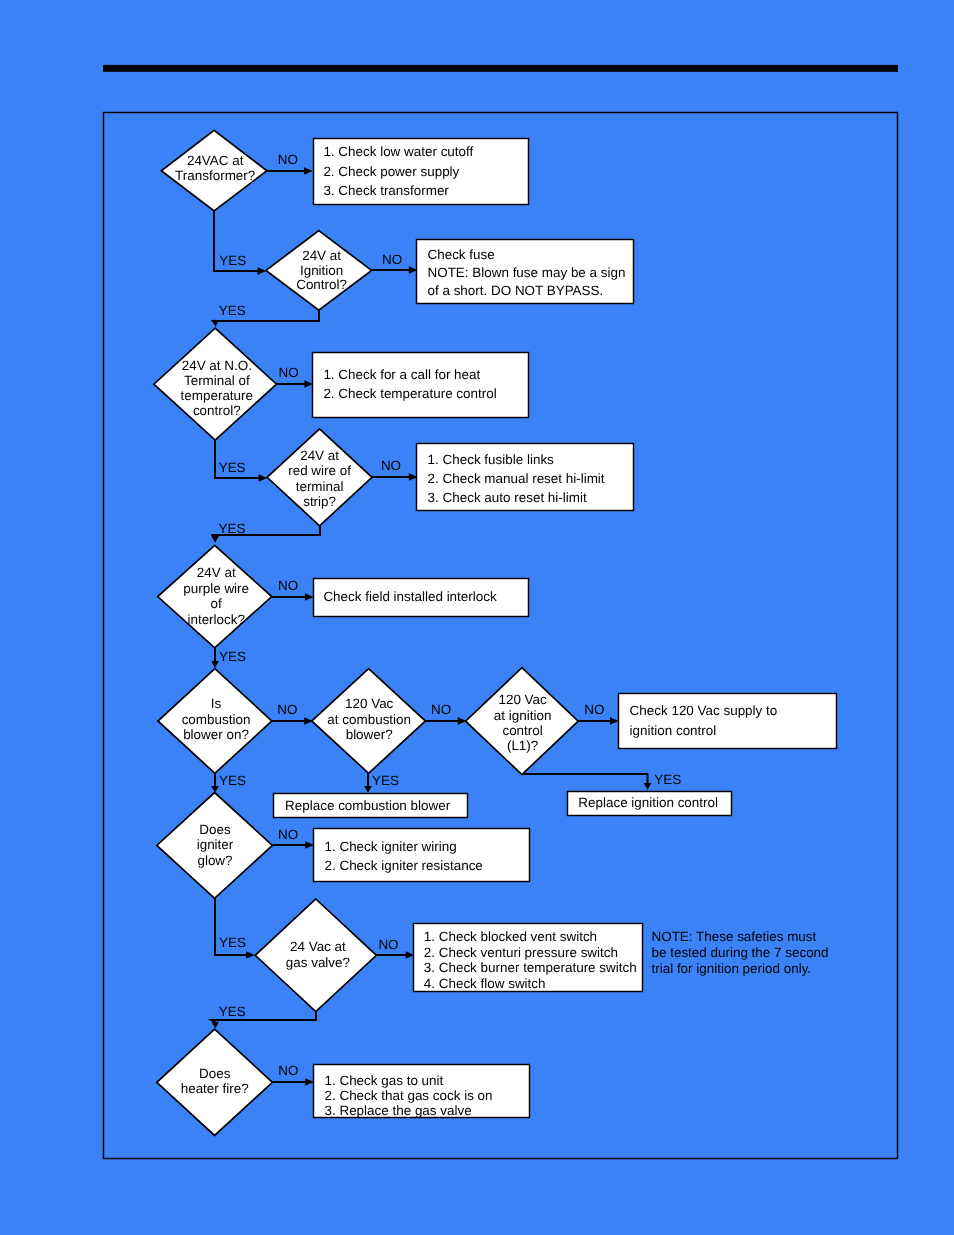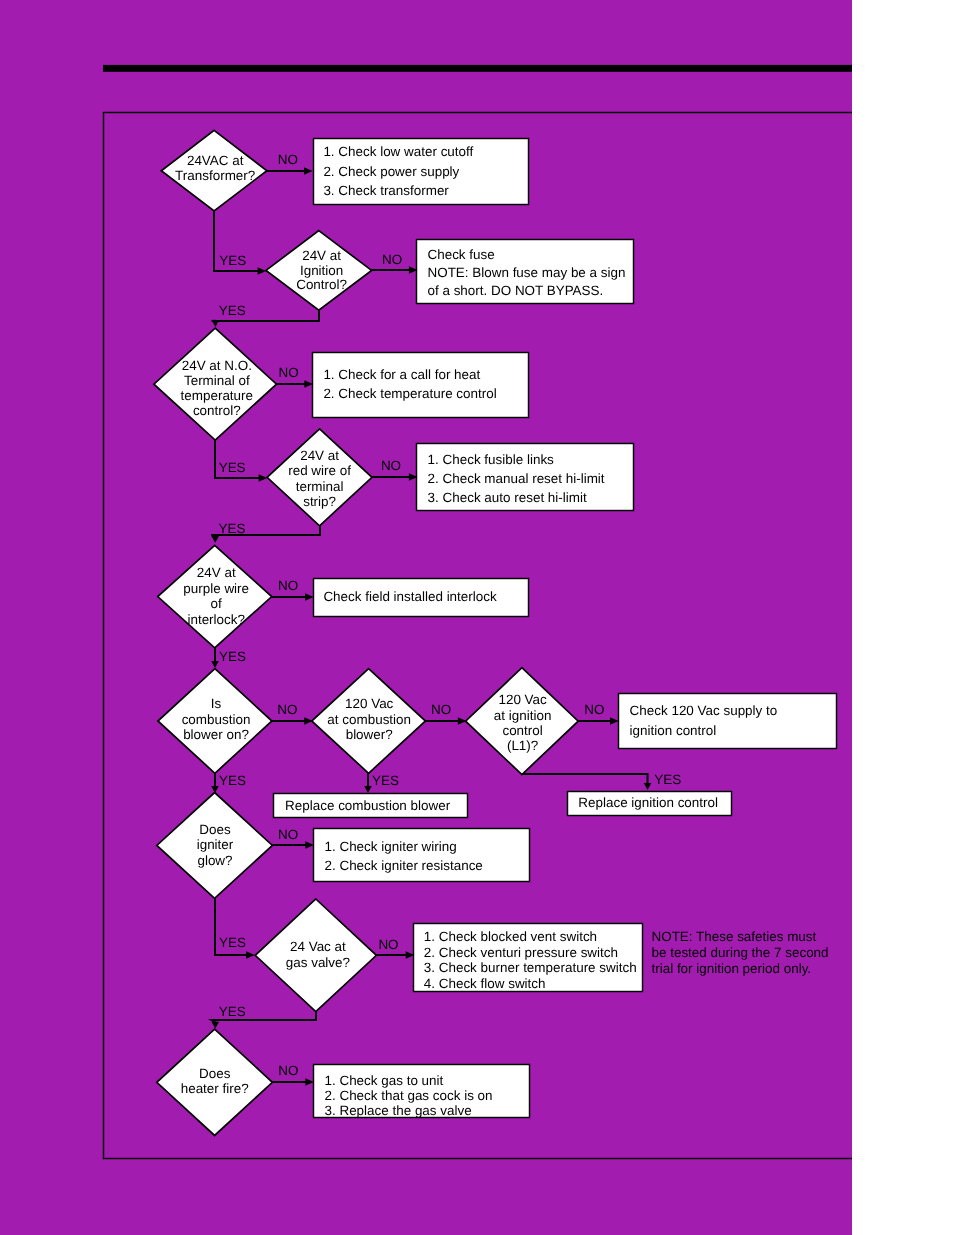--- a/index.html
+++ b/index.html
@@ -1,19 +1,19 @@
 <!DOCTYPE html>
 <html><head>
 <meta charset="utf-8">
 <title>Troubleshooting Flowchart</title>
 <style>
   html,body{margin:0;padding:0;background:#ffffff;}
   body{width:954px;height:1235px;font-family:"Liberation Sans",sans-serif;color:#000000;
        -webkit-font-smoothing:antialiased;text-rendering:geometricPrecision;}
-  #page{position:relative;width:852px;height:1235px;overflow:hidden;background:#a21caf;}
+  #page{position:relative;width:954px;height:1235px;overflow:hidden;background:#3b82f6;}
   #chart{position:absolute;left:0;top:0;}
   text{font-family:"Liberation Sans",sans-serif;fill:#000000;}
   .nodeText{font-size:13.45px;}
   .edgeLabel{font-size:13.45px;}
   .shape{fill:#ffffff;stroke:#000000;stroke-width:1.7;stroke-linejoin:miter;}
   .boxShape{fill:#ffffff;stroke:#000000;stroke-width:1.45;}
   .conn{stroke:#000000;stroke-width:2.0;fill:none;stroke-linecap:butt;}
   .arrowFill{fill:#000000;stroke:none;}
   .frame{fill:none;stroke:#000000;stroke-width:1.45;}
 </style>

